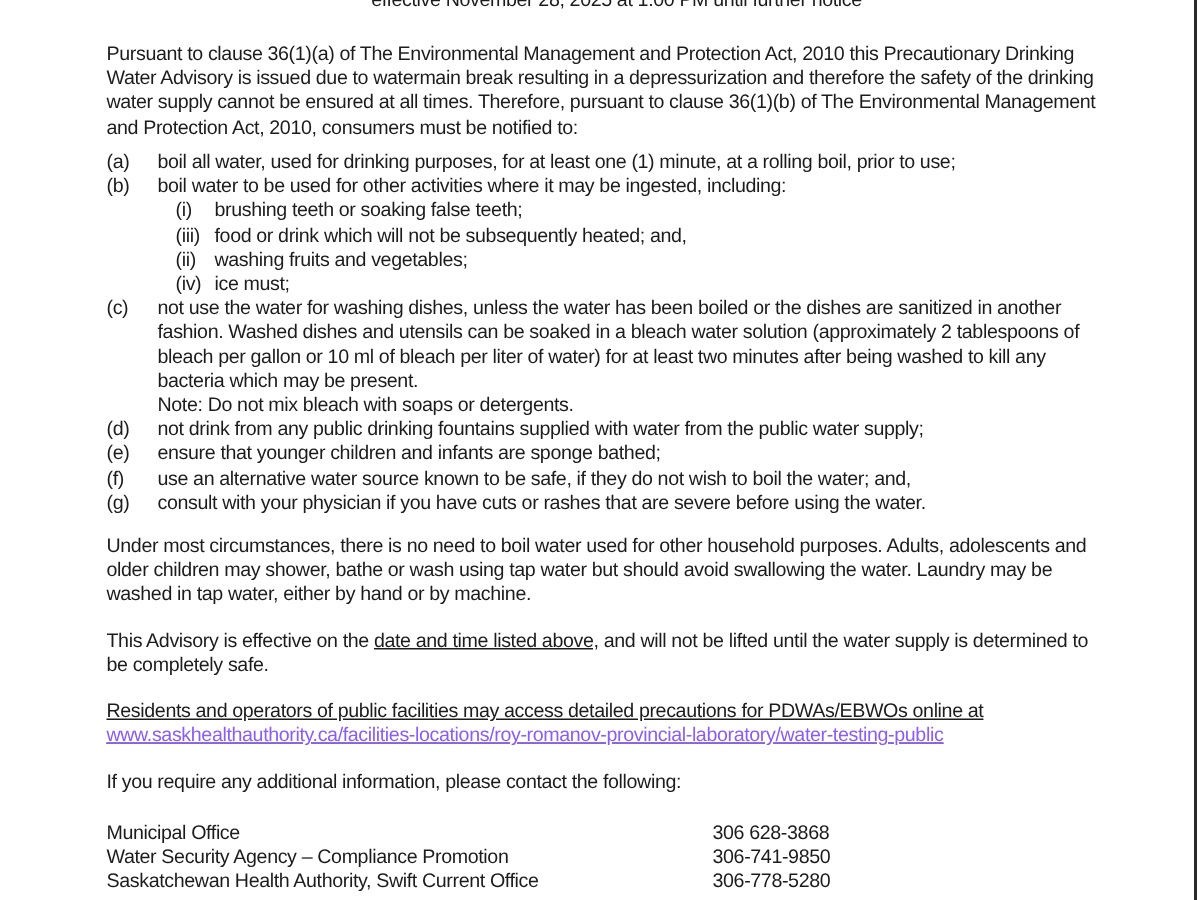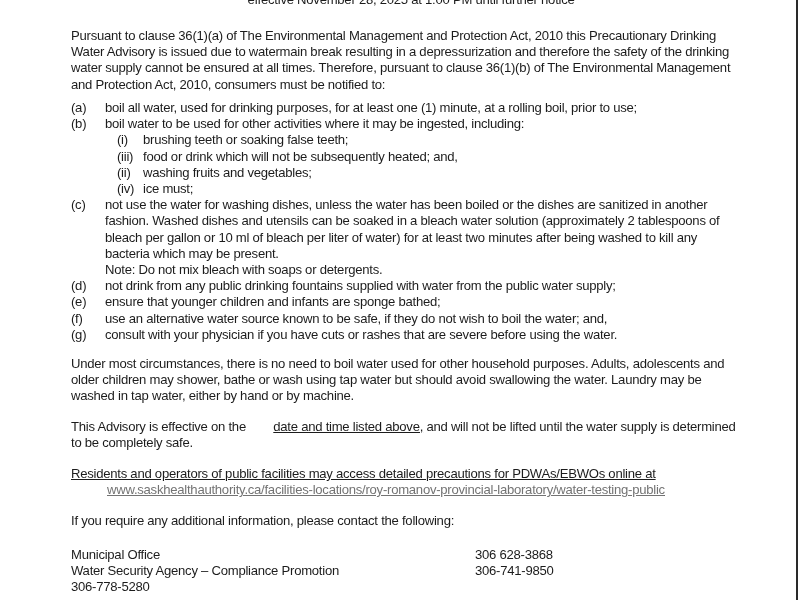--- a/index.html
+++ b/index.html
@@ -24,22 +24,22 @@
   }
   p { margin: 0; }
   .para { position: absolute; left: 0; width: 668px; }
   .list { position: absolute; left: 0; width: 668px; }
   .item { display: flex; }
   .item .lbl { width: 34px; flex: none; }
   .item .txt { flex: 1; }
   .sub { display: flex; padding-left: 46px; }
   .sub .lbl { width: 26px; flex: none; }
   .note { padding-left: 34px; }
-  .u { text-decoration: underline; margin-left: 24px; }
-  a.link { color: #737373; text-decoration: underline; margin-left: 36px; }
+  .u { text-decoration: underline; }
+  a.link { color: #8b5cf6; text-decoration: underline; }
   .contacts { position: absolute; left: 0; width: 668px; }
   .contact { display: flex; }
   .contact .name { width: 404px; }
 </style>
 </head>
 <body>
 
 <div class="page-edge"></div>
 
 <div class="doc">
@@ -112,17 +112,18 @@
   <div class="contacts" style="top:555px;">
     <div class="contact">
       <span class="name">Municipal Office</span>
       <span>306 628-3868</span>
     </div>
     <div class="contact">
       <span class="name">Water Security Agency – Compliance Promotion</span>
       <span>306-741-9850</span>
     </div>
     <div class="contact">
+      <span class="name">Saskatchewan Health Authority, Swift Current Office</span>
       <span>306-778-5280</span>
     </div>
   </div>
 
 </div>
 
 </body></html>

